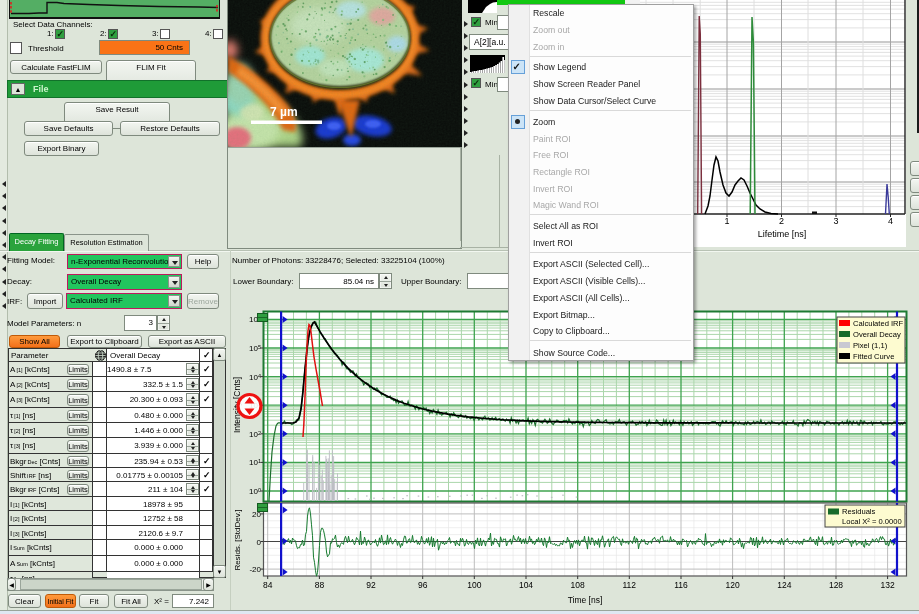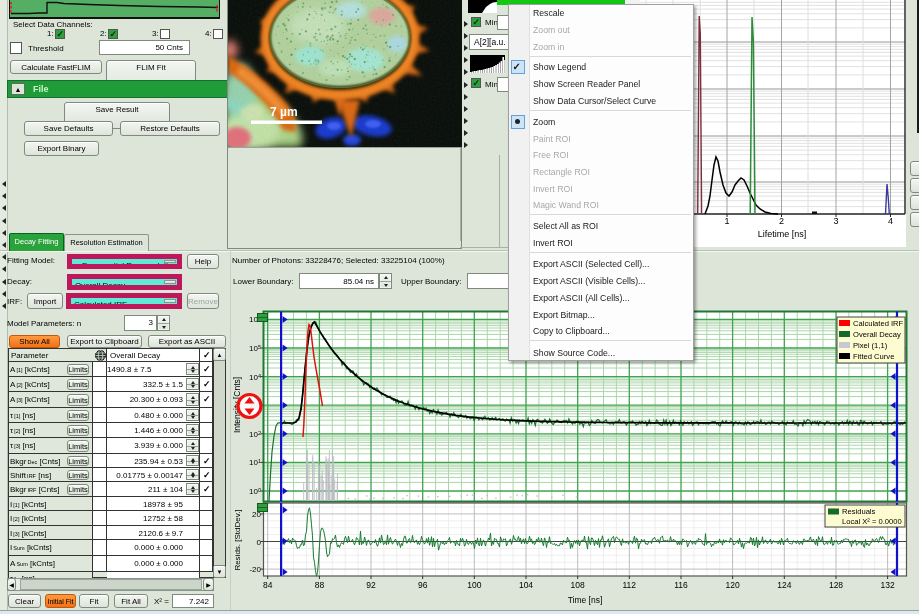--- a/index.html
+++ b/index.html
@@ -13,21 +13,21 @@
 .ck{position:absolute;font-size:9px;font-weight:bold;color:#000;line-height:1}
 .menu-item{position:absolute;left:24px;font-size:8.7px;color:#1a1a1a;white-space:nowrap}
 .menu-item.dis{color:#a8a8a8}
 .sep{position:absolute;left:21px;right:2px;height:1px;background:#d9d9d9}
 .tri-r{position:absolute;width:0;height:0;border-left:4px solid #222;border-top:3px solid transparent;border-bottom:3px solid transparent}
 .tri-l{position:absolute;width:0;height:0;border-right:4px solid #222;border-top:3px solid transparent;border-bottom:3px solid transparent}
 .spin{position:absolute;width:13px;border:1px solid #7f8a7e;background:linear-gradient(#f3f6f1,#dde3da);box-shadow:inset 0 0 0 0.5px #fff}
 .spin i{position:absolute;left:0;right:0;top:50%;height:1px;background:#9aa49a}
 .spin:before{content:"";position:absolute;left:3.5px;top:1.5px;border-left:2.5px solid transparent;border-right:2.5px solid transparent;border-bottom:3px solid #222}
 .spin:after{content:"";position:absolute;left:3.5px;bottom:1.5px;border-left:2.5px solid transparent;border-right:2.5px solid transparent;border-top:3px solid #222}
-.ddl{position:absolute;background:#5eead4;border:5px solid #be185d;font-size:8px;color:#000;overflow:hidden;white-space:nowrap}
+.ddl{position:absolute;background:#22c55e;border:1px solid #be185d;font-size:8px;color:#000;overflow:hidden;white-space:nowrap}
 .dda{position:absolute;top:1px;right:1px;bottom:1px;width:12px;background:linear-gradient(#f3f6f1,#cfd6cc);border:1px solid #8a948a}
 .dda:before{content:"";position:absolute;left:2.5px;top:4px;border-left:3.5px solid transparent;border-right:3.5px solid transparent;border-top:4.5px solid #222}
 </style></head><body>
 <div class="abs" style="left:0;top:0;width:8px;height:614px;background:#e3eadf;border-right:1px solid #b2bdac"></div>
 <svg width="211" height="19" style="position:absolute;left:9px;top:0">
     <rect x="0" y="0" width="211" height="19" fill="#54ae64"></rect>
     <rect x="0" y="17" width="211" height="2" fill="#111"></rect>
     <line x1="0.5" y1="0" x2="0.5" y2="19" stroke="#111" stroke-width="1"></line>
     <line x1="210.5" y1="0" x2="210.5" y2="19" stroke="#111" stroke-width="1"></line>
     <polyline points="2.0,13.5 20.0,13.5 30.0,13.0 38.0,13.0 38.0,2.5 48.0,2.5 55.0,3.5 80.0,4.5 110.0,5.5 150.0,6.5 190.0,7.0 209.0,7.5" fill="none" stroke="#111" stroke-width="1.4"></polyline>
@@ -40,21 +40,21 @@
 <div class="ck" style="left:56.5px;top:29.5px;color:#0a2a0a">✓</div>
 <div class="lbl" style="left:100px;top:29px">2:</div>
 <div class="cb cbg" style="left:108px;top:28.5px;width:10px;height:10px"></div>
 <div class="ck" style="left:109.5px;top:29.5px;color:#0a2a0a">✓</div>
 <div class="lbl" style="left:152px;top:29px">3:</div>
 <div class="cb" style="left:160px;top:28.5px;width:10px;height:10px"></div>
 <div class="lbl" style="left:205px;top:29px">4:</div>
 <div class="cb" style="left:213px;top:28.5px;width:10px;height:10px"></div>
 <div class="cb" style="left:10px;top:42px;width:12px;height:12px"></div>
 <div class="lbl" style="left:28px;top:44px">Threshold</div>
-<div class="abs inp" style="left:99px;top:40px;width:91px;height:15px;line-height:14px;text-align:right;padding-right:6px;background:#ffffff">50 Cnts</div>
+<div class="abs inp" style="left:99px;top:40px;width:91px;height:15px;line-height:14px;text-align:right;padding-right:6px;background:#f97316">50 Cnts</div>
 <div class="btn" style="left:10px;top:60px;width:92px;height:14px;line-height:13px">Calculate FastFLIM</div>
 <div class="btn" style="left:106px;top:60px;width:90px;height:32px;line-height:13px">FLIM Fit</div>
 <div class="abs" style="left:7px;top:80px;width:222px;height:18px;background:#1f9b38;border:1px solid #11712a"></div>
 <div class="abs" style="left:11px;top:83px;width:14px;height:12px;background:#dde5d9;border:1px solid #666;font-size:7px;text-align:center;line-height:11px">▲</div>
 <div class="abs" style="left:33px;top:84px;font-size:9px;color:#ccf5cc;font-weight:bold">File</div>
 <div class="btn" style="left:64px;top:102px;width:106px;height:27px;line-height:14px">Save Result</div>
 <div class="btn" style="left:24px;top:121px;width:89px;height:15px;line-height:14px">Save Defaults</div>
 <div class="btn" style="left:120px;top:121px;width:100px;height:15px;line-height:14px">Restore Defaults</div>
 <div class="btn" style="left:24px;top:141px;width:75px;height:15px;line-height:14px">Export Binary</div>
 <div class="tri-l" style="left:2px;top:181.0px"></div>
@@ -187,21 +187,21 @@
 <div class="abs" style="left:203px;top:456px;font-weight:bold;font-size:9px">✓</div>
 <div class="abs" style="left:8px;top:468px;width:85px;height:14px;border:1px solid #333;border-top:none;background:#dfe7db"></div>
 <div class="abs" style="left:93px;top:468px;width:14px;height:14px;border:1px solid #333;border-top:none;border-left:none;background:#fff"></div>
 <div class="abs" style="left:107px;top:468px;width:93px;height:14px;border:1px solid #333;border-top:none;border-left:none;background:#fff"></div>
 <div class="abs" style="left:200px;top:468px;width:13px;height:14px;border:1px solid #333;border-top:none;border-left:none;background:#fff"></div>
 <div class="lbl" style="left:10px;top:471px">Shift<span style="font-size:5.5px"> IRF</span> [ns]</div>
 <div class="btn" style="left:67px;top:469.5px;width:22px;height:10px;line-height:9px;font-size:7.5px">Limits</div>
 <div class="spin" style="left:186px;top:469px;height:11px">
     <i></i>
   </div>
-<div class="lbl" style="left:107px;top:471px;width:76px;text-align:right">0.01775 ± 0.00147</div>
+<div class="lbl" style="left:107px;top:471px;width:76px;text-align:right">0.01775 ± 0.00105</div>
 <div class="abs" style="left:203px;top:470px;font-weight:bold;font-size:9px">✓</div>
 <div class="abs" style="left:8px;top:482px;width:85px;height:15px;border:1px solid #333;border-top:none;background:#dfe7db"></div>
 <div class="abs" style="left:93px;top:482px;width:14px;height:15px;border:1px solid #333;border-top:none;border-left:none;background:#fff"></div>
 <div class="abs" style="left:107px;top:482px;width:93px;height:15px;border:1px solid #333;border-top:none;border-left:none;background:#fff"></div>
 <div class="abs" style="left:200px;top:482px;width:13px;height:15px;border:1px solid #333;border-top:none;border-left:none;background:#fff"></div>
 <div class="lbl" style="left:10px;top:485px">Bkgr<span style="font-size:5.5px"> IRF</span> [Cnts]</div>
 <div class="btn" style="left:67px;top:483.5px;width:22px;height:11px;line-height:10px;font-size:7.5px">Limits</div>
 <div class="spin" style="left:186px;top:483px;height:12px">
     <i></i>
   </div>

